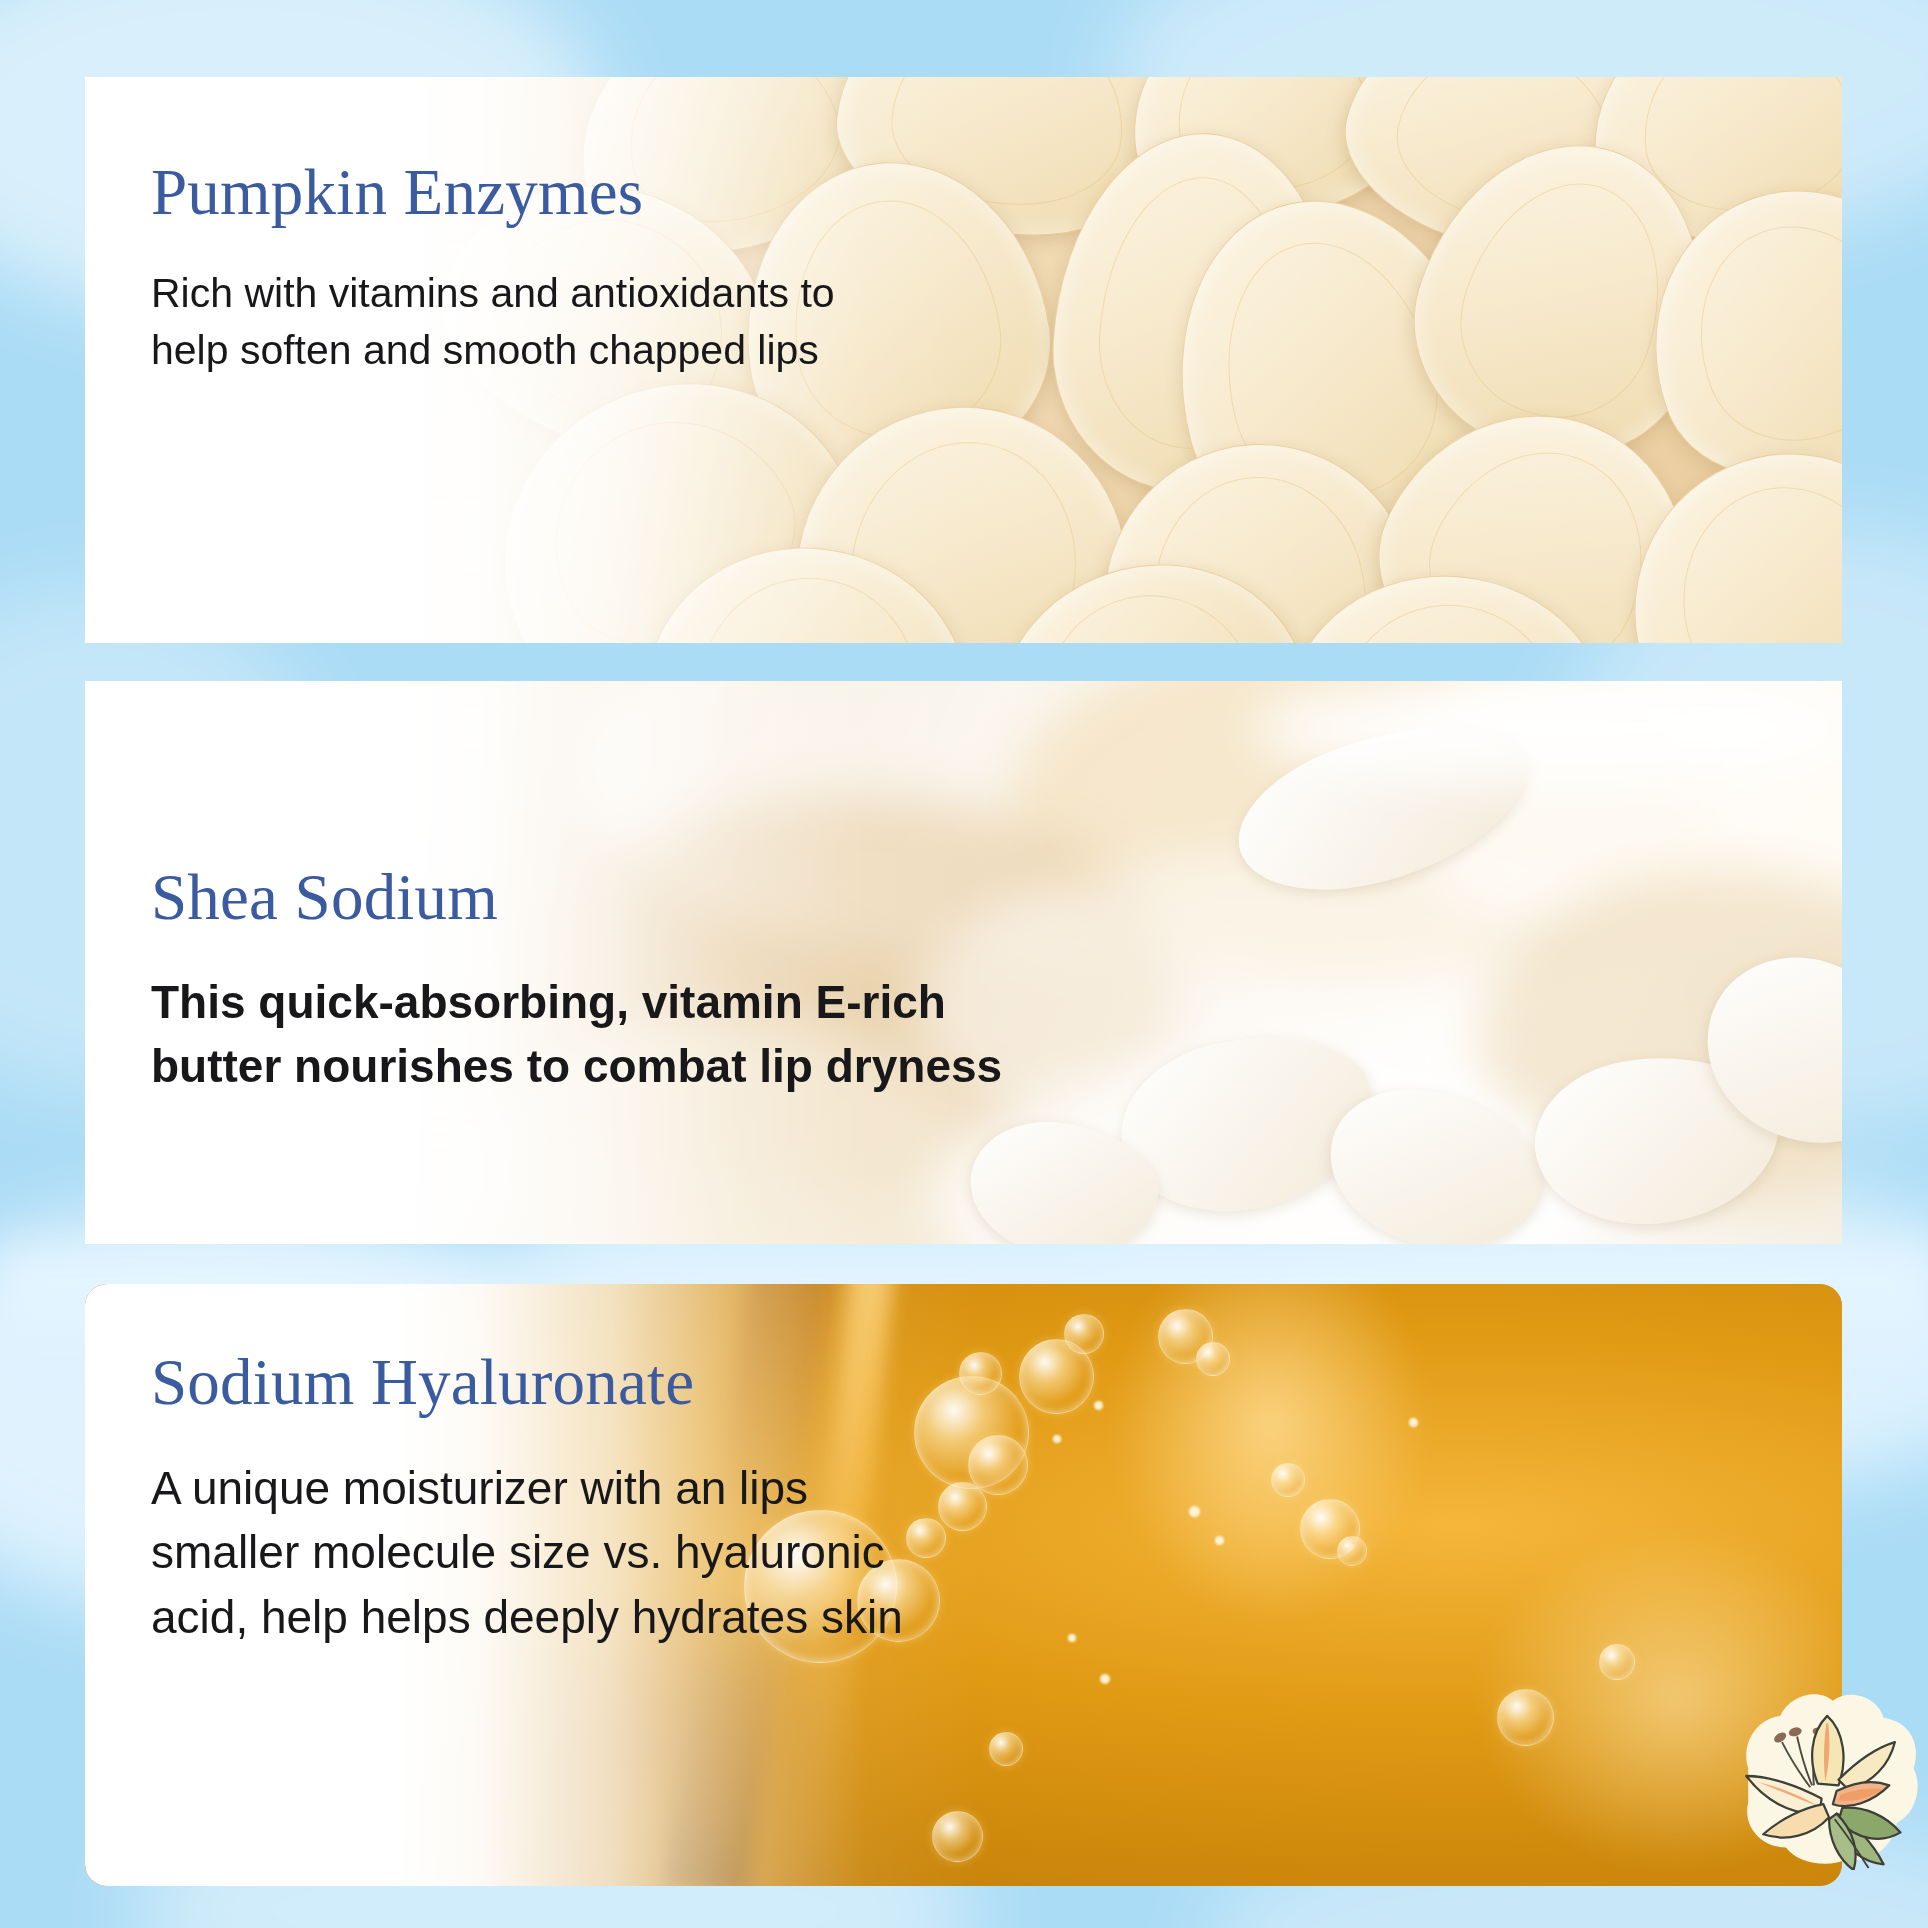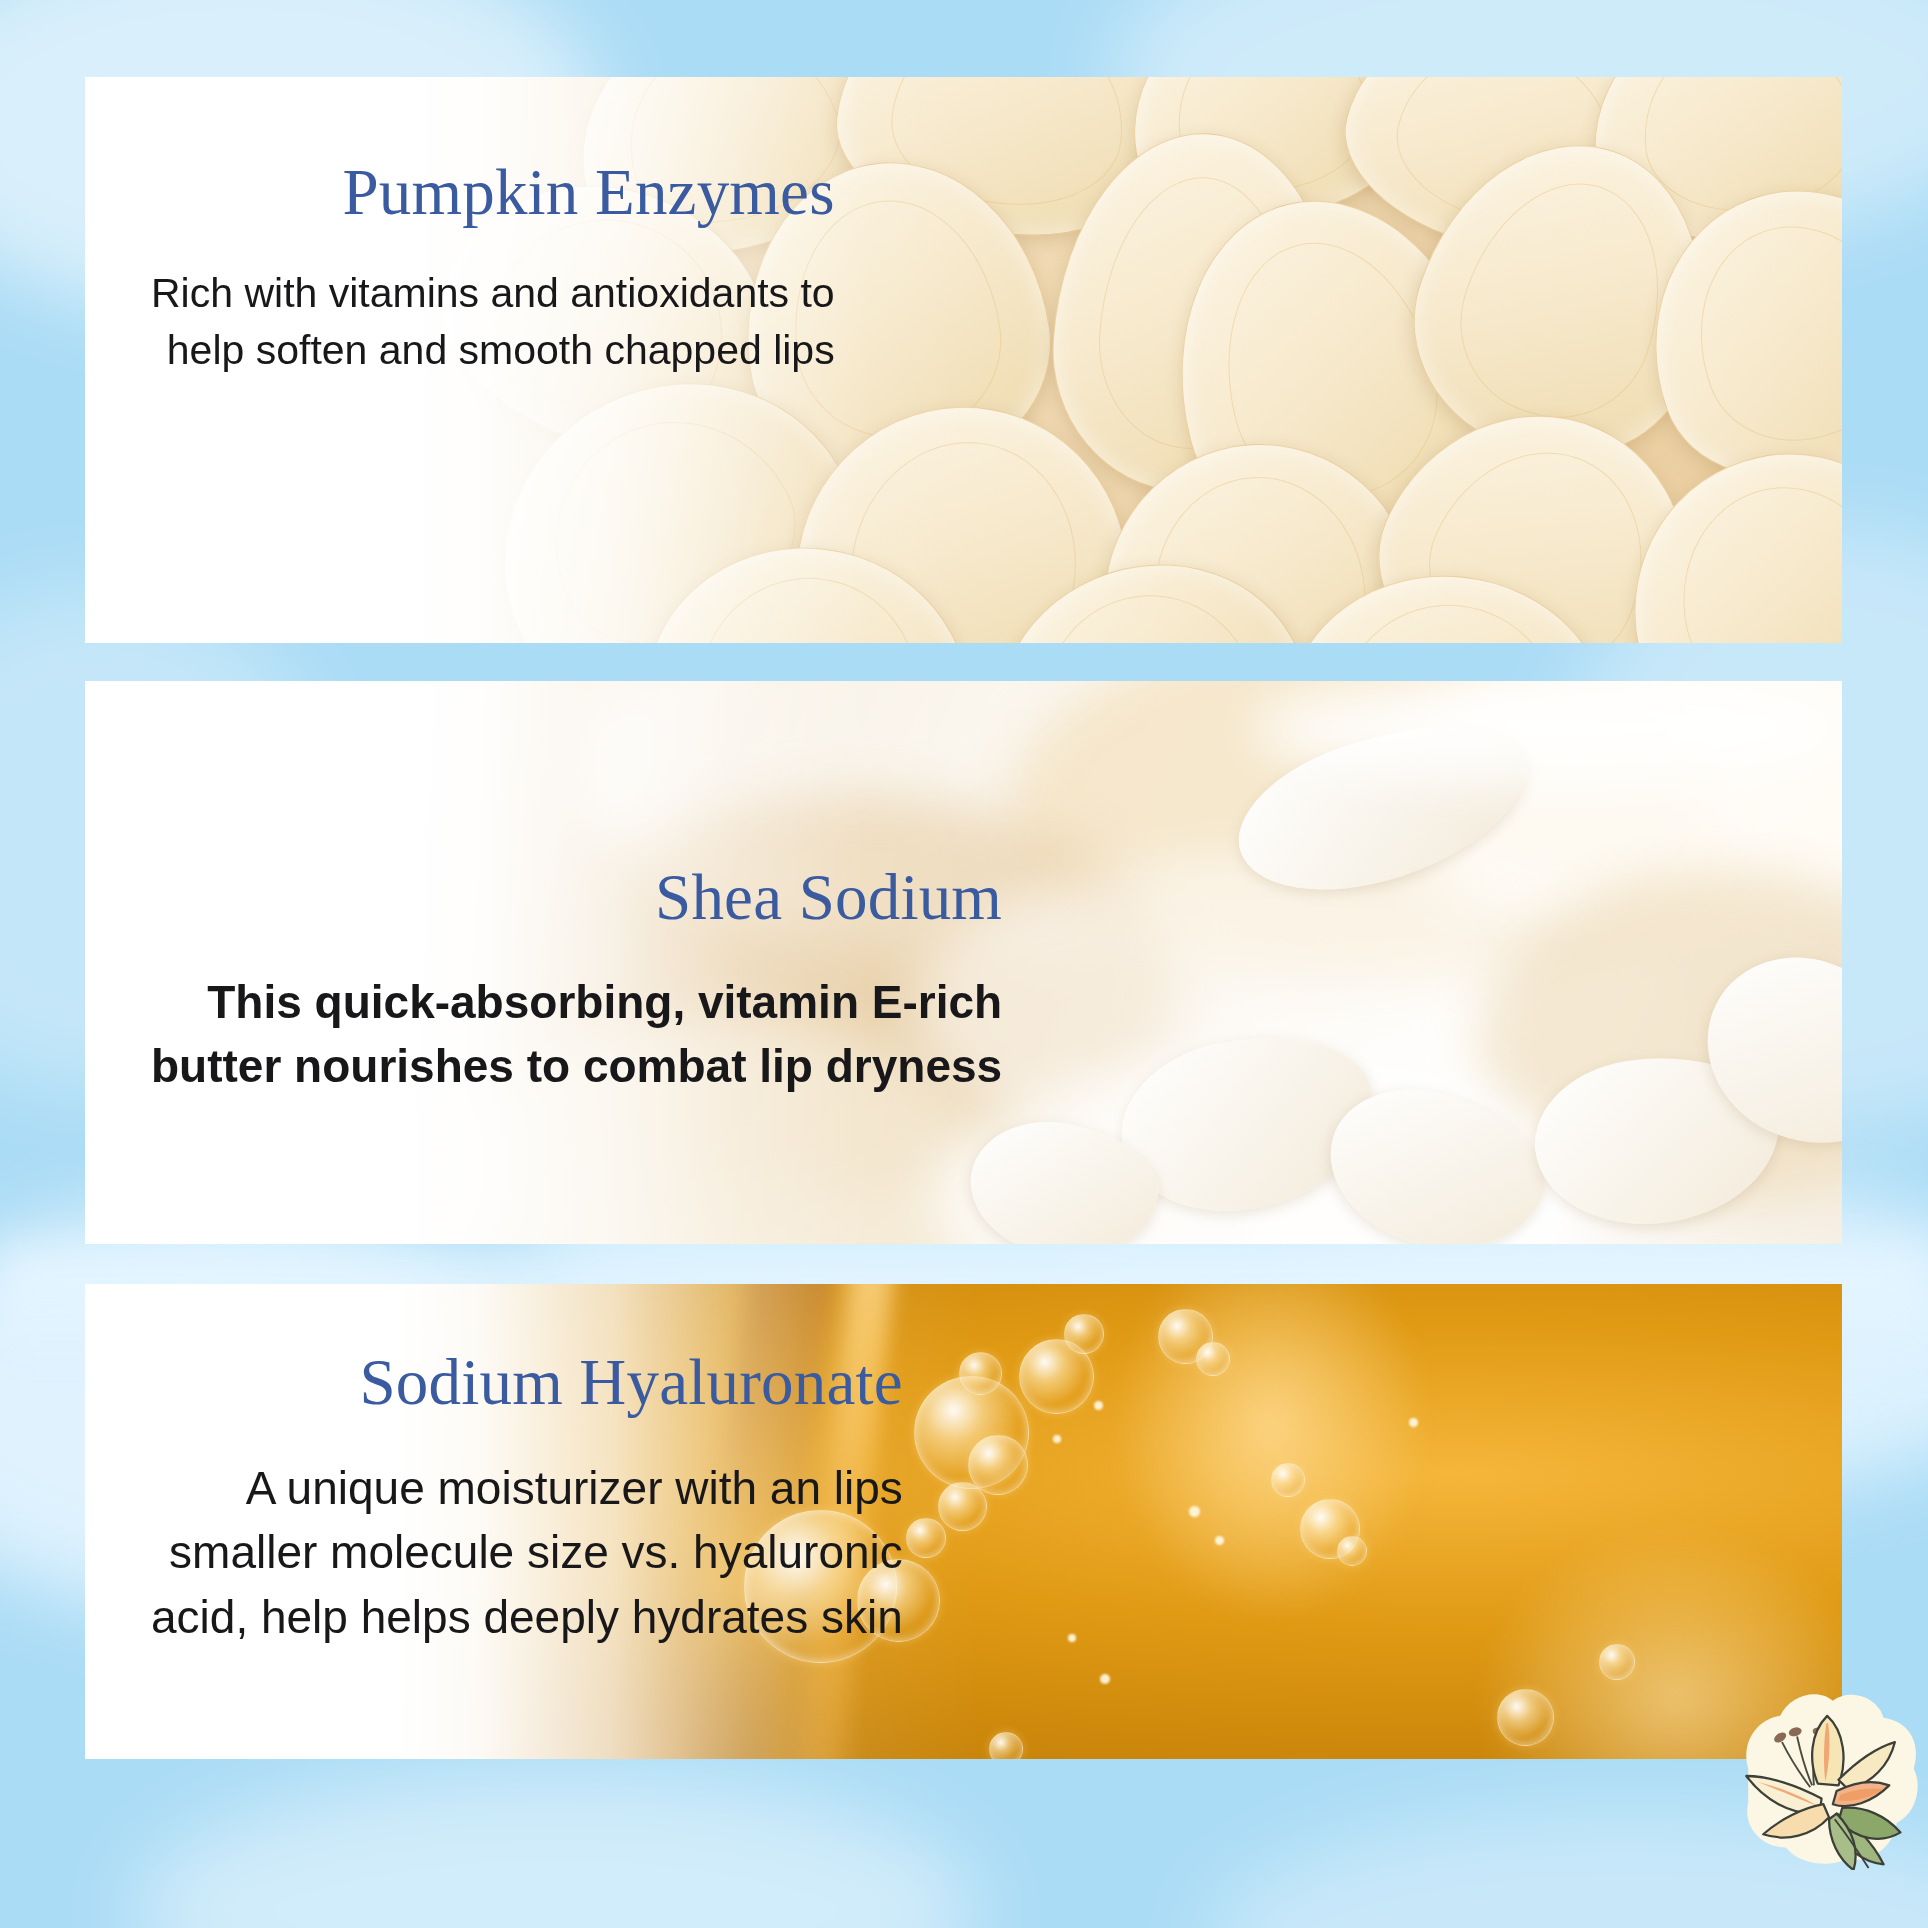--- a/index.html
+++ b/index.html
@@ -20,21 +20,21 @@
   #bg .w5{left:-132px;top:1205px;width:659px;height:405px;background:rgba(232,246,255,.85);}
   #bg .w6{left:1073px;top:1168px;width:998px;height:339px;background:rgba(226,244,255,.9);}
   #bg .w7{left:132px;top:1770px;width:847px;height:282px;background:rgba(255,255,255,.45);}
   #bg .w8{left:1205px;top:1808px;width:847px;height:264px;background:rgba(255,255,255,.35);}
   #bg .w9{left:527px;top:1130px;width:716px;height:226px;background:rgba(221,242,255,.8);}
   #bg .wband{position:absolute;left:0;right:0;top:1224px;height:141px;background:linear-gradient(180deg,rgba(228,245,255,0),rgba(228,245,255,.95) 40%,rgba(228,245,255,0));filter:blur(17px);}
 
   
   .panel{
     position:absolute;left:85px;width:1757px;
-    background:#fca5a5;overflow:hidden;text-align:right;
+    background:#fca5a5;overflow:hidden;
   }
   .panel .photo{position:absolute;inset:0;}
   .panel .veil{
     position:absolute;inset:0;
     background:linear-gradient(90deg,
       #ffffff 0px,#ffffff 311px,
       rgba(255,255,255,.96) 395px,
       rgba(255,255,255,.74) 527px,
       rgba(255,255,255,.34) 659px,
       rgba(255,255,255,.06) 782px,
@@ -53,21 +53,21 @@
     margin:0;
     font-family:"Liberation Sans",sans-serif;
     font-weight:400;
     color:#18181A;
   }
   p.body span{display:block;}
 
   
   #panel-1{top:77px;height:566px;}
   #panel-2{top:681px;height:563px;}
-  #panel-3{top:1284px;height:475px;}
+  #panel-3{top:1284px;height:602px;border-radius:22px;}
 
   #panel-1 .copy{top:83px;}
   #panel-2 .copy{top:184px;}
   #panel-3 .copy{top:66px;}
 
   #panel-1 h2.title{font-size:65px;line-height:1.0;}
   #panel-2 h2.title{font-size:65px;line-height:1.0;}
   #panel-3 h2.title{font-size:65px;line-height:1.0;}
 
   #panel-1 p.body{font-size:41px;line-height:1.40;margin-top:40px;}

